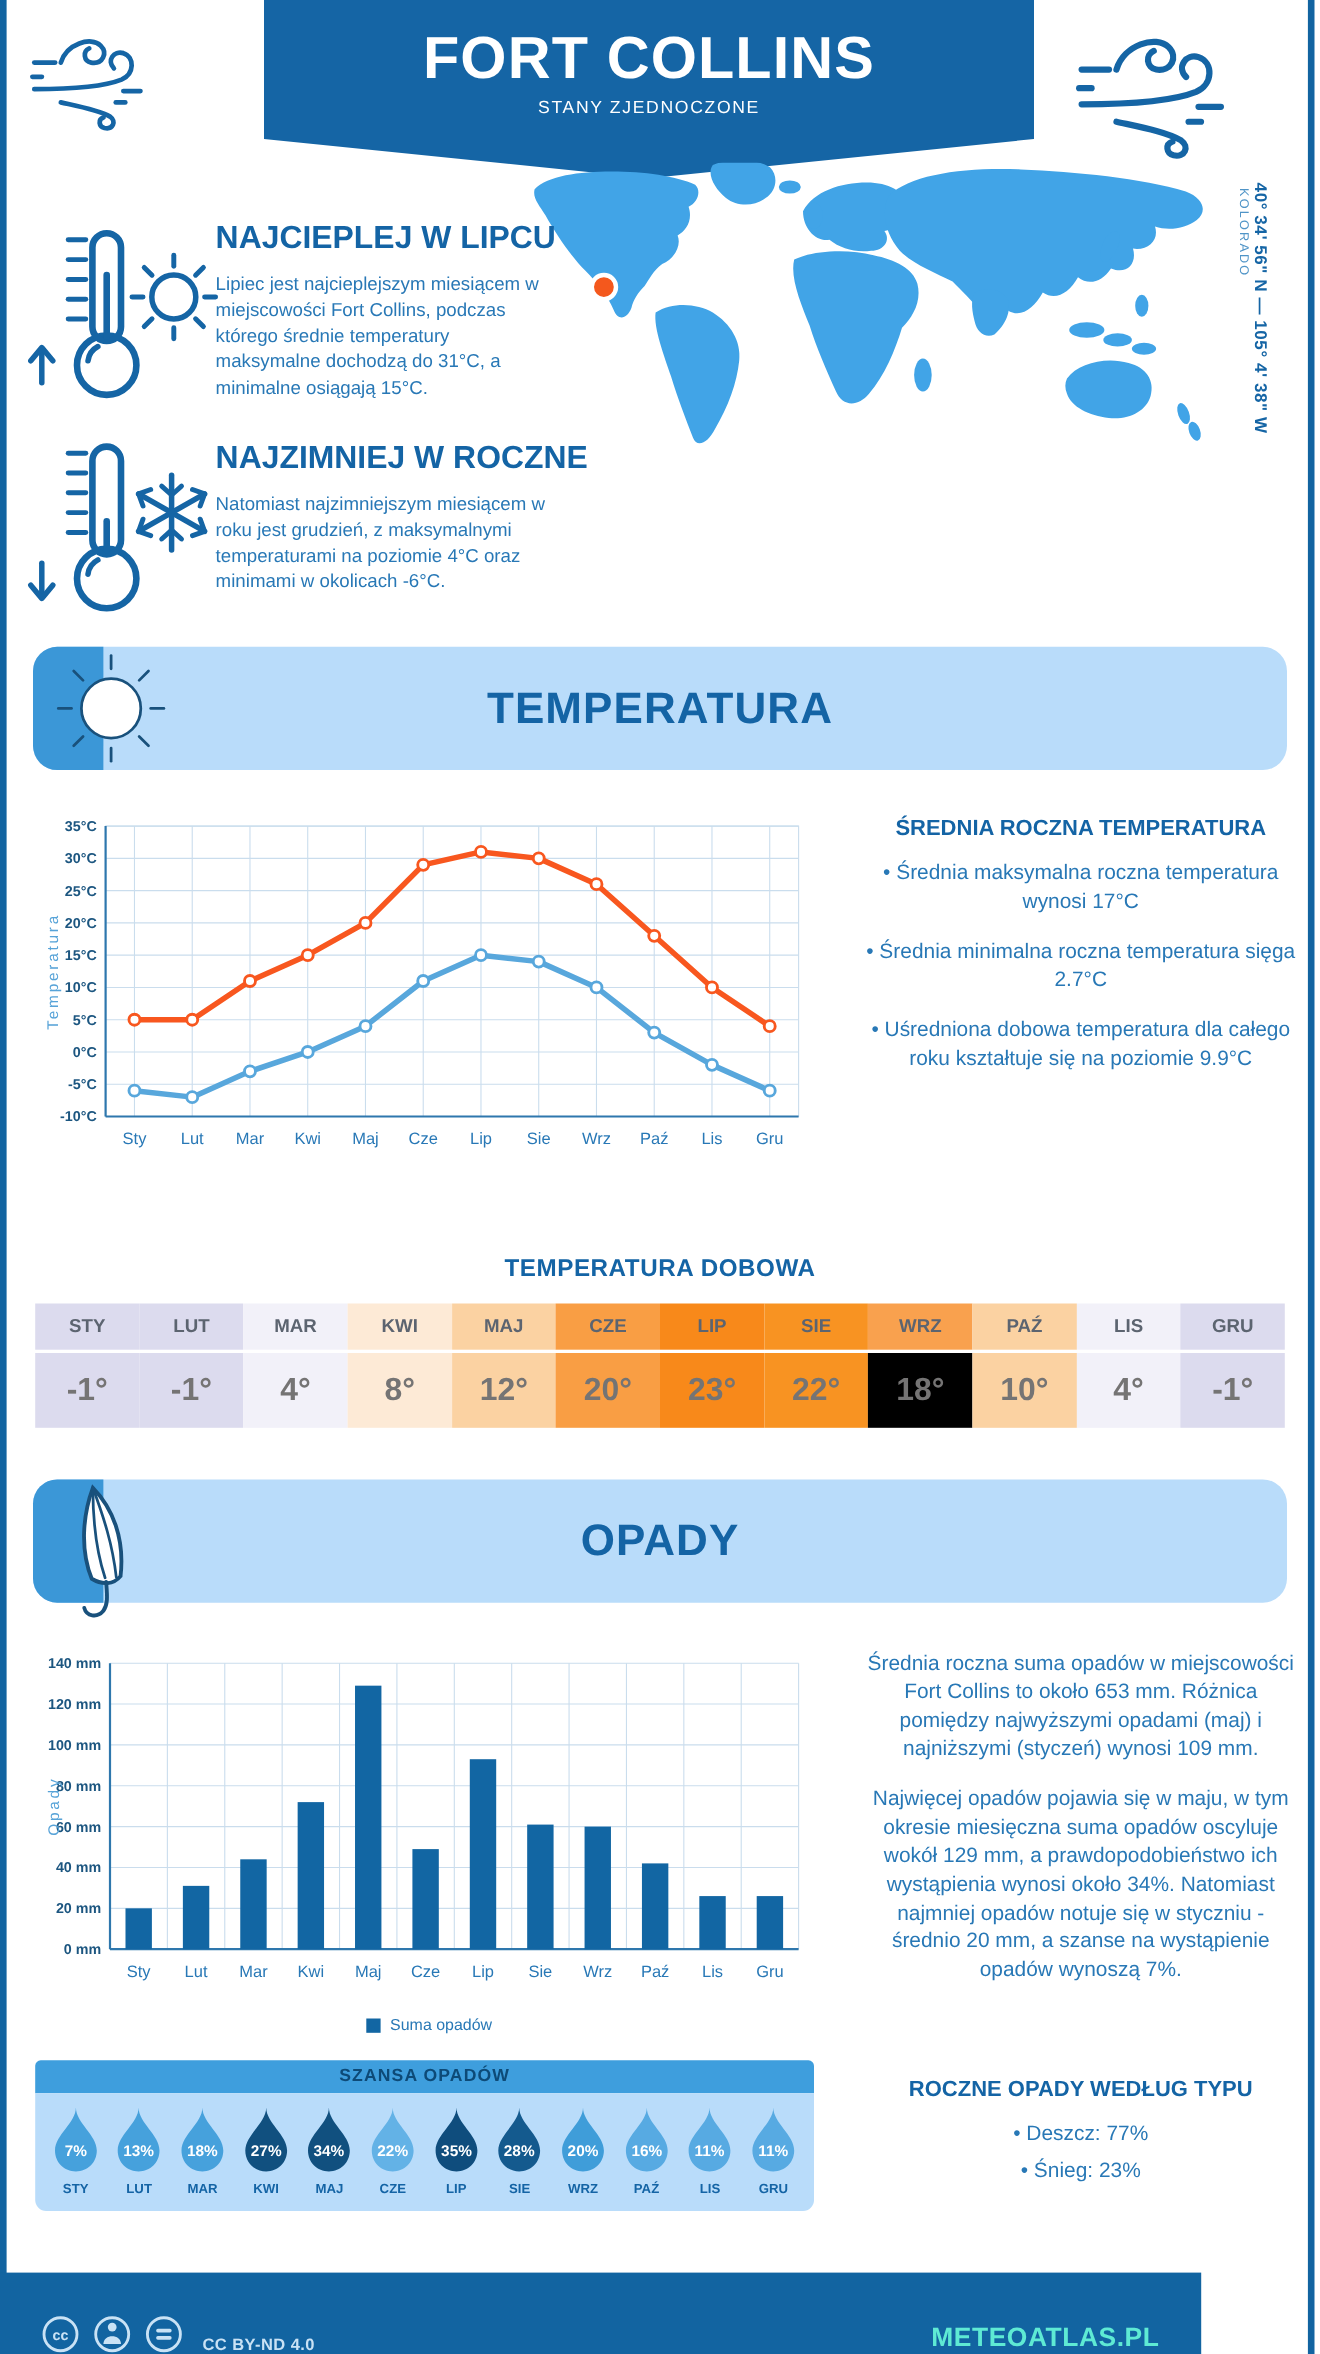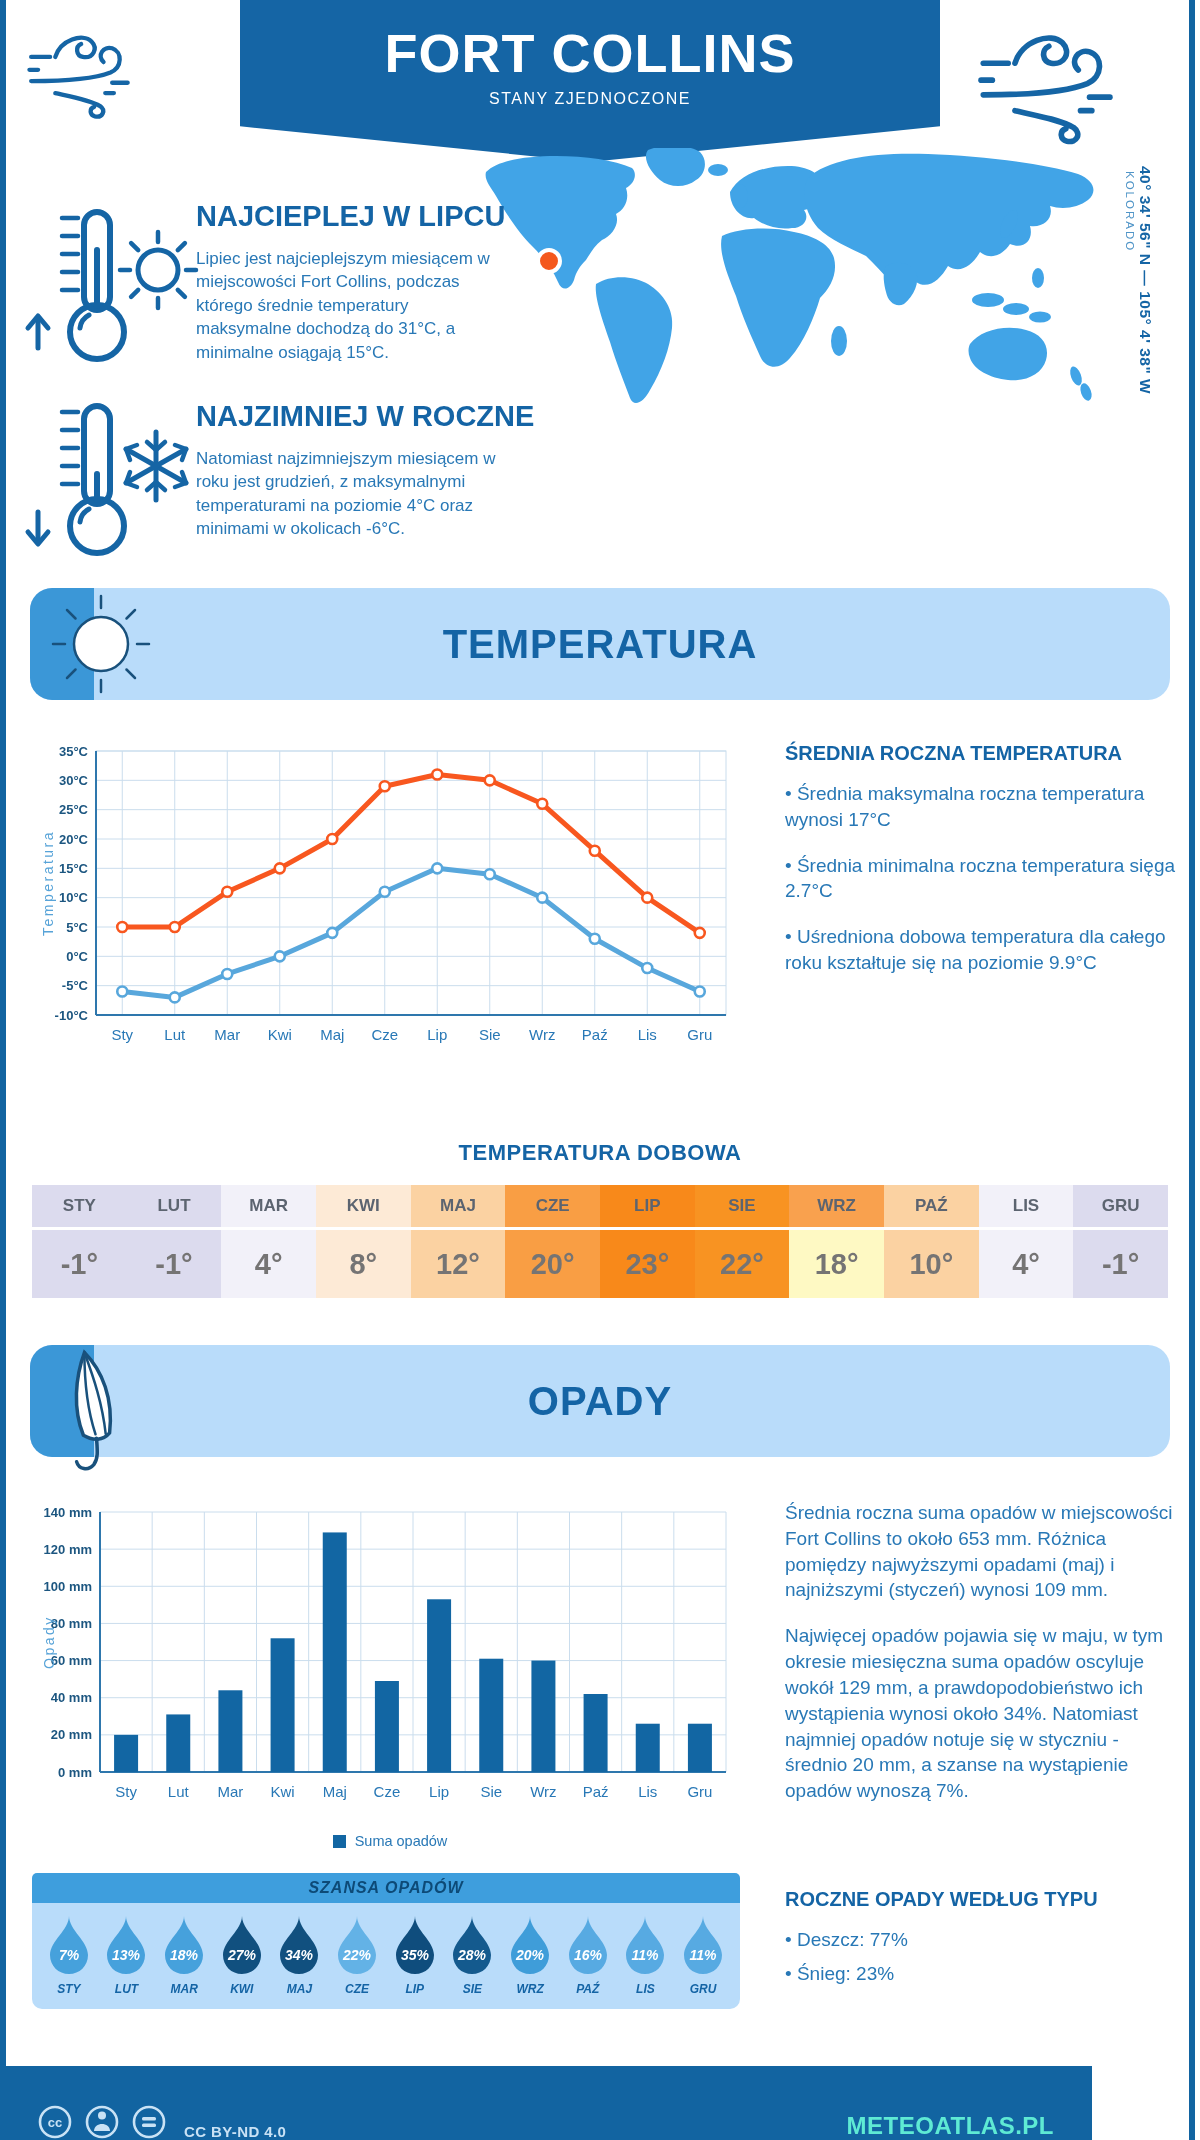--- a/index.html
+++ b/index.html
@@ -39,32 +39,32 @@
   
   .banner{position:absolute;left:30px;width:1140px;height:112px;background:#b9dcfa;border-radius:22px;}
   .banner .tab{position:absolute;left:0;top:0;bottom:0;width:64px;background:#3b97d7;border-radius:22px 0 0 22px;}
   .banner .title{position:absolute;left:0;right:0;top:0;bottom:0;display:flex;align-items:center;justify-content:center;
                  font-size:40px;font-weight:800;color:#1464a5;letter-spacing:1px;}
   .banner svg{position:absolute;}
 
   .chart-svg{position:absolute;left:38px;}
   .legend{position:absolute;left:40px;width:700px;display:flex;justify-content:center;gap:64px;}
   .legend .item{display:flex;align-items:center;gap:9px;font-size:14.5px;color:#2878b6;}
-  .side-col{position:absolute;left:785px;width:395px;}
+  .side-col{position:absolute;left:785px;width:395px;text-align:center;}
   .side-col h3{margin:0 0 16px;font-size:20px;font-weight:800;color:#1464a5;}
   .side-col p{margin:0 0 20px;font-size:19px;line-height:1.36;color:#2878b6;}
   .center-h{position:absolute;left:0;right:0;text-align:center;font-size:22px;font-weight:800;color:#1464a5;letter-spacing:.5px;}
 
   
   .daily{position:absolute;left:32px;top:1185px;width:1136px;display:grid;grid-template-columns:repeat(12,1fr);column-gap:0;row-gap:3px;}
   .daily .hd{height:42px;display:flex;align-items:center;justify-content:center;font-size:17px;font-weight:700;color:#5c6470;}
   .daily .vl{height:68px;display:flex;align-items:center;justify-content:center;font-size:29px;font-weight:700;color:#757474;}
 
   
-  .chance{position:absolute;left:32px;top:1873px;width:708px;font-style:italic;}
+  .chance{position:absolute;left:32px;top:1873px;width:708px;}
   .chance .head{height:30px;background:#3e9edd;border-radius:5px 5px 0 0;display:flex;align-items:center;justify-content:center;
                 font-size:16px;font-weight:800;color:#0d4a77;letter-spacing:1px;}
   .chance .body{background:#b9dcfa;border-radius:0 0 10px 10px;display:flex;justify-content:space-around;padding:11px 8px 13px;}
   .drop-item{width:54px;text-align:center;}
   .drop-item .mon{margin-top:2px;font-size:12px;font-weight:700;color:#1464a5;}
 
   
   .footer{position:absolute;left:0;top:2066px;width:1092px;height:74px;background:#1264a1;display:flex;align-items:flex-end;padding:0 38px;}
   .footer .lic{margin-left:14px;font-size:15px;font-weight:700;color:#c9e2f5;letter-spacing:.4px;}
   .footer .site{margin-left:auto;font-size:24px;font-weight:800;color:#5eead4;letter-spacing:.5px;}
@@ -296,21 +296,21 @@
       <div class="hd" style="background: rgb(242, 241, 249);">LIS</div>
       <div class="hd" style="background: rgb(220, 219, 238);">GRU</div>
       <div class="vl" style="background: rgb(220, 219, 238);">-1°</div>
       <div class="vl" style="background: rgb(220, 219, 238);">-1°</div>
       <div class="vl" style="background: rgb(242, 241, 249);">4°</div>
       <div class="vl" style="background: rgb(253, 234, 214);">8°</div>
       <div class="vl" style="background: rgb(251, 210, 162);">12°</div>
       <div class="vl" style="background: rgb(249, 158, 68);">20°</div>
       <div class="vl" style="background: rgb(248, 137, 26);">23°</div>
       <div class="vl" style="background: rgb(248, 147, 34);">22°</div>
-      <div class="vl" style="background: #fef9c3;">18°</div>
+      <div class="vl" style="background: #000000;">18°</div>
       <div class="vl" style="background: rgb(251, 210, 162);">10°</div>
       <div class="vl" style="background: rgb(242, 241, 249);">4°</div>
       <div class="vl" style="background: rgb(220, 219, 238);">-1°</div>
     </div>
 
   <div class="banner" style="top:1345px">
     <div class="tab"></div>
     <svg width="120" height="130" style="left:12px;top:-2px" viewBox="0 0 120 130">
       <g transform="rotate(-14 55 60)" stroke="#19517c" stroke-width="3.5" stroke-linecap="round" fill="none">
         <path d="M55,8 C40,30 30,60 34,88 C42,96 52,98 60,92 C72,60 68,30 55,8 Z" fill="#ffffff"></path>

